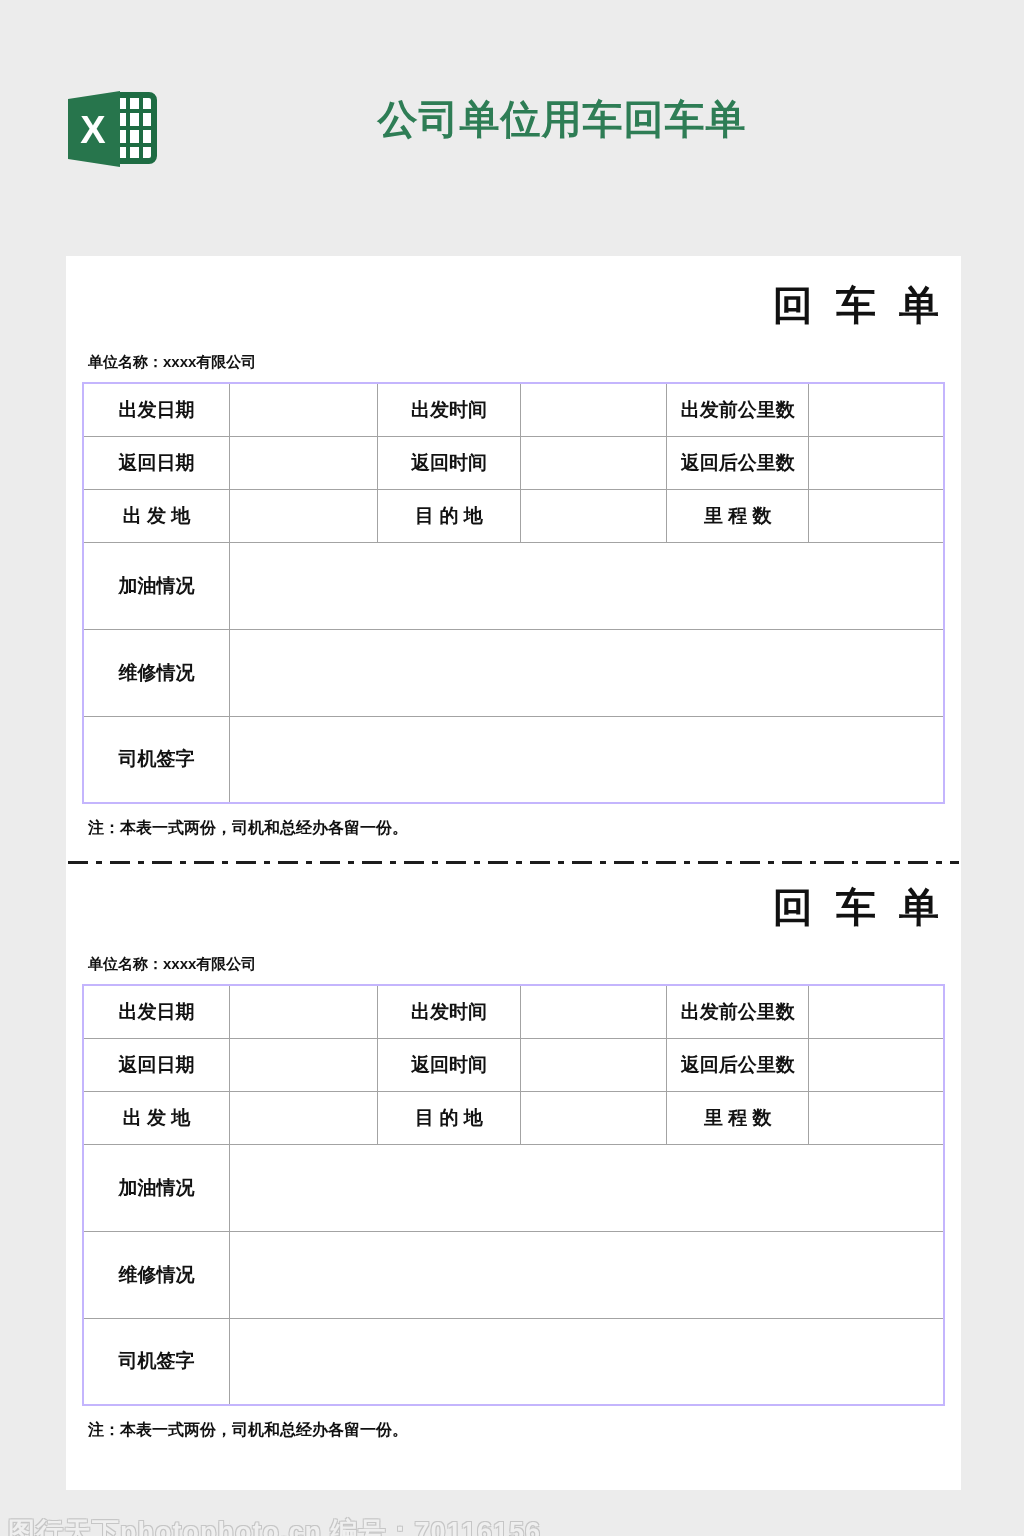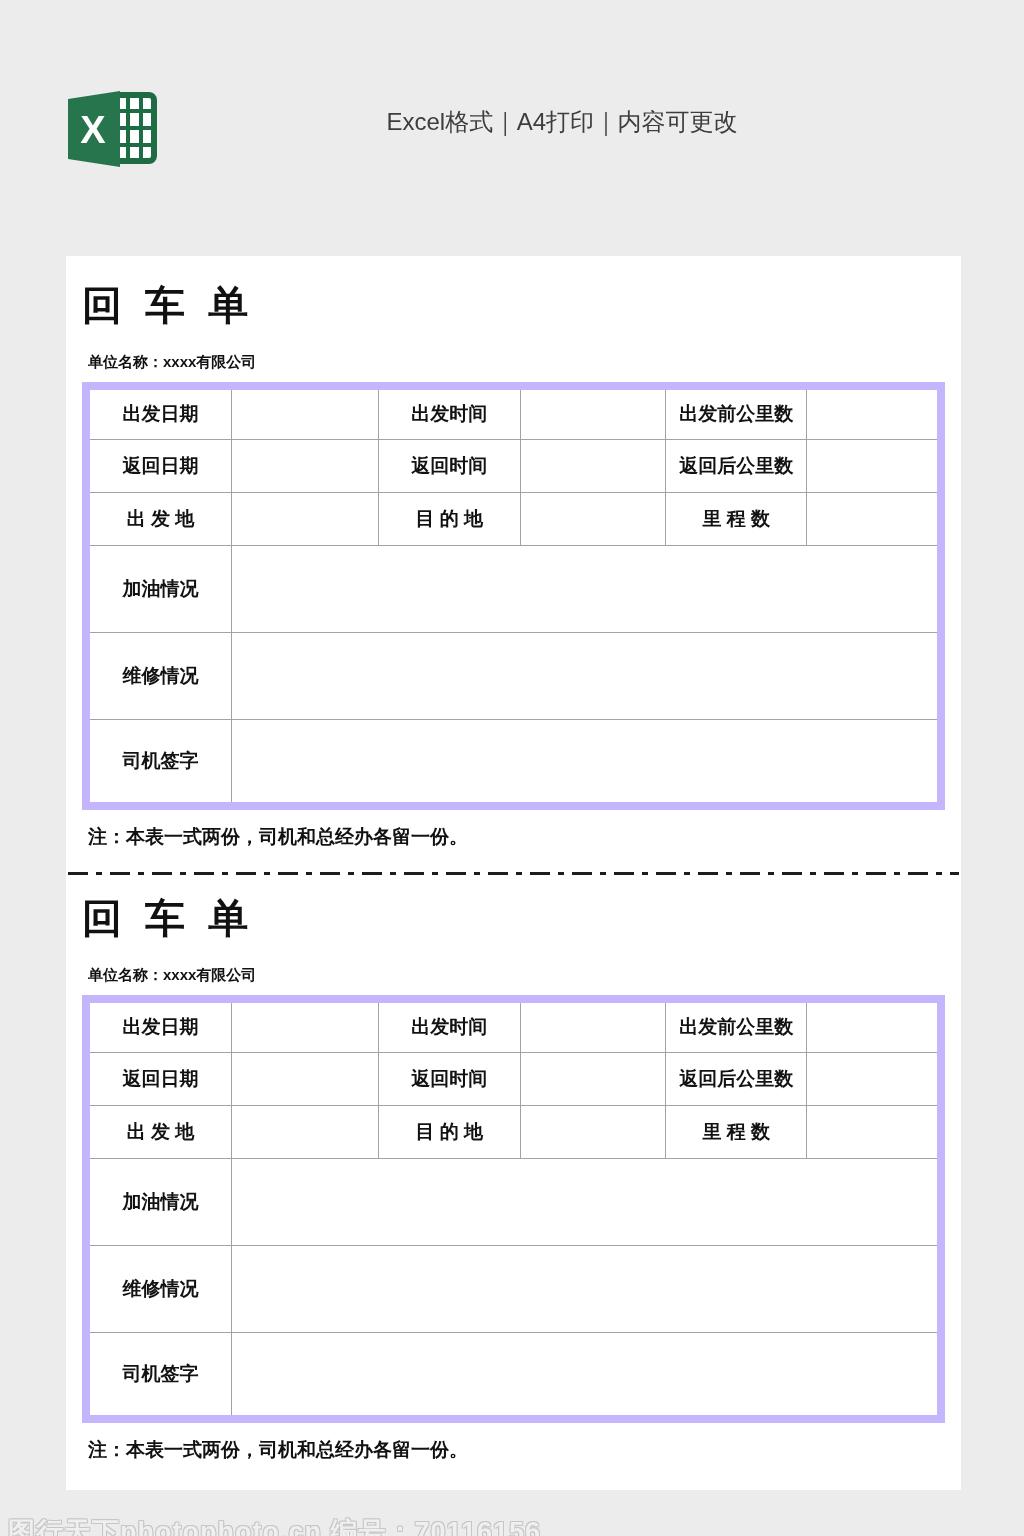--- a/index.html
+++ b/index.html
@@ -39,52 +39,52 @@
   
   .card {
     position: absolute; left: 66px; top: 256px;
     width: 895px; height: 1234px;
     background: #ffffff;
   }
   .form { padding: 0 16px; }
   .form-title {
     margin: 0;
     padding-top: 22px;
-    text-align: left;
+    text-align: right;
     font-size: 40px;
     font-weight: 700;
     letter-spacing: 6px;
     color: #111111;
   }
   .form-copy-2 .form-title { padding-top: 16px; }
   .company-line {
     margin: 20px 0 10px 6px;
     font-size: 15px;
     font-weight: 600;
     color: #111111;
   }
   table.return-table {
     width: 100%;
     border-collapse: collapse;
-    border: 8px solid #c4b5fd;
+    border: 2px solid #c4b5fd;
     table-layout: fixed;
   }
   table.return-table td {
     border: 1px solid #a3a3a3;
     font-size: 19px;
     font-weight: 600;
     text-align: center;
     color: #121212;
     padding: 0 4px;
   }
   tr.row-s { height: 53px; }
   tr.row-l { height: 87px; font-family: Liberation Serif, serif; }
   .note-line {
     margin: 14px 0 0 6px;
-    font-size: 19px;
+    font-size: 16px;
     font-weight: 600;
     color: #111111;
   }
   .cut-separator {
     height: 3px;
     margin: 22px 2px 0 2px;
     background: repeating-linear-gradient(90deg,
       #1d1d1d 0 20px, transparent 20px 28px,
       #1d1d1d 28px 34px, transparent 34px 42px);
   }
@@ -113,21 +113,21 @@
     <line x1="54" y1="23" x2="90" y2="23" stroke="#1e6c43" stroke-width="4"></line>
     <line x1="54" y1="40" x2="90" y2="40" stroke="#1e6c43" stroke-width="4"></line>
     <line x1="54" y1="57" x2="90" y2="57" stroke="#1e6c43" stroke-width="4"></line>
 
     <polygon points="6,11 58,3 58,79 6,71" fill="#27754c"></polygon>
     <text x="31" y="55" font-size="38" font-weight="bold" fill="#ffffff" text-anchor="middle" font-family="Liberation Sans, sans-serif">X</text>
   </svg>
 </div>
 
 <div class="header-text">
-  <p class="page-subtitle">Excel格式｜A4打印｜内容可更改</p>
+  <h1 class="page-title">公司单位用车回车单</h1>
 </div>
 
 <main class="card">
 
   <section class="form form-copy-1">
     <h2 class="form-title">回 车 单</h2>
     <div class="company-line">单位名称：xxxx有限公司</div>
 
     <table class="return-table">
       <colgroup>

